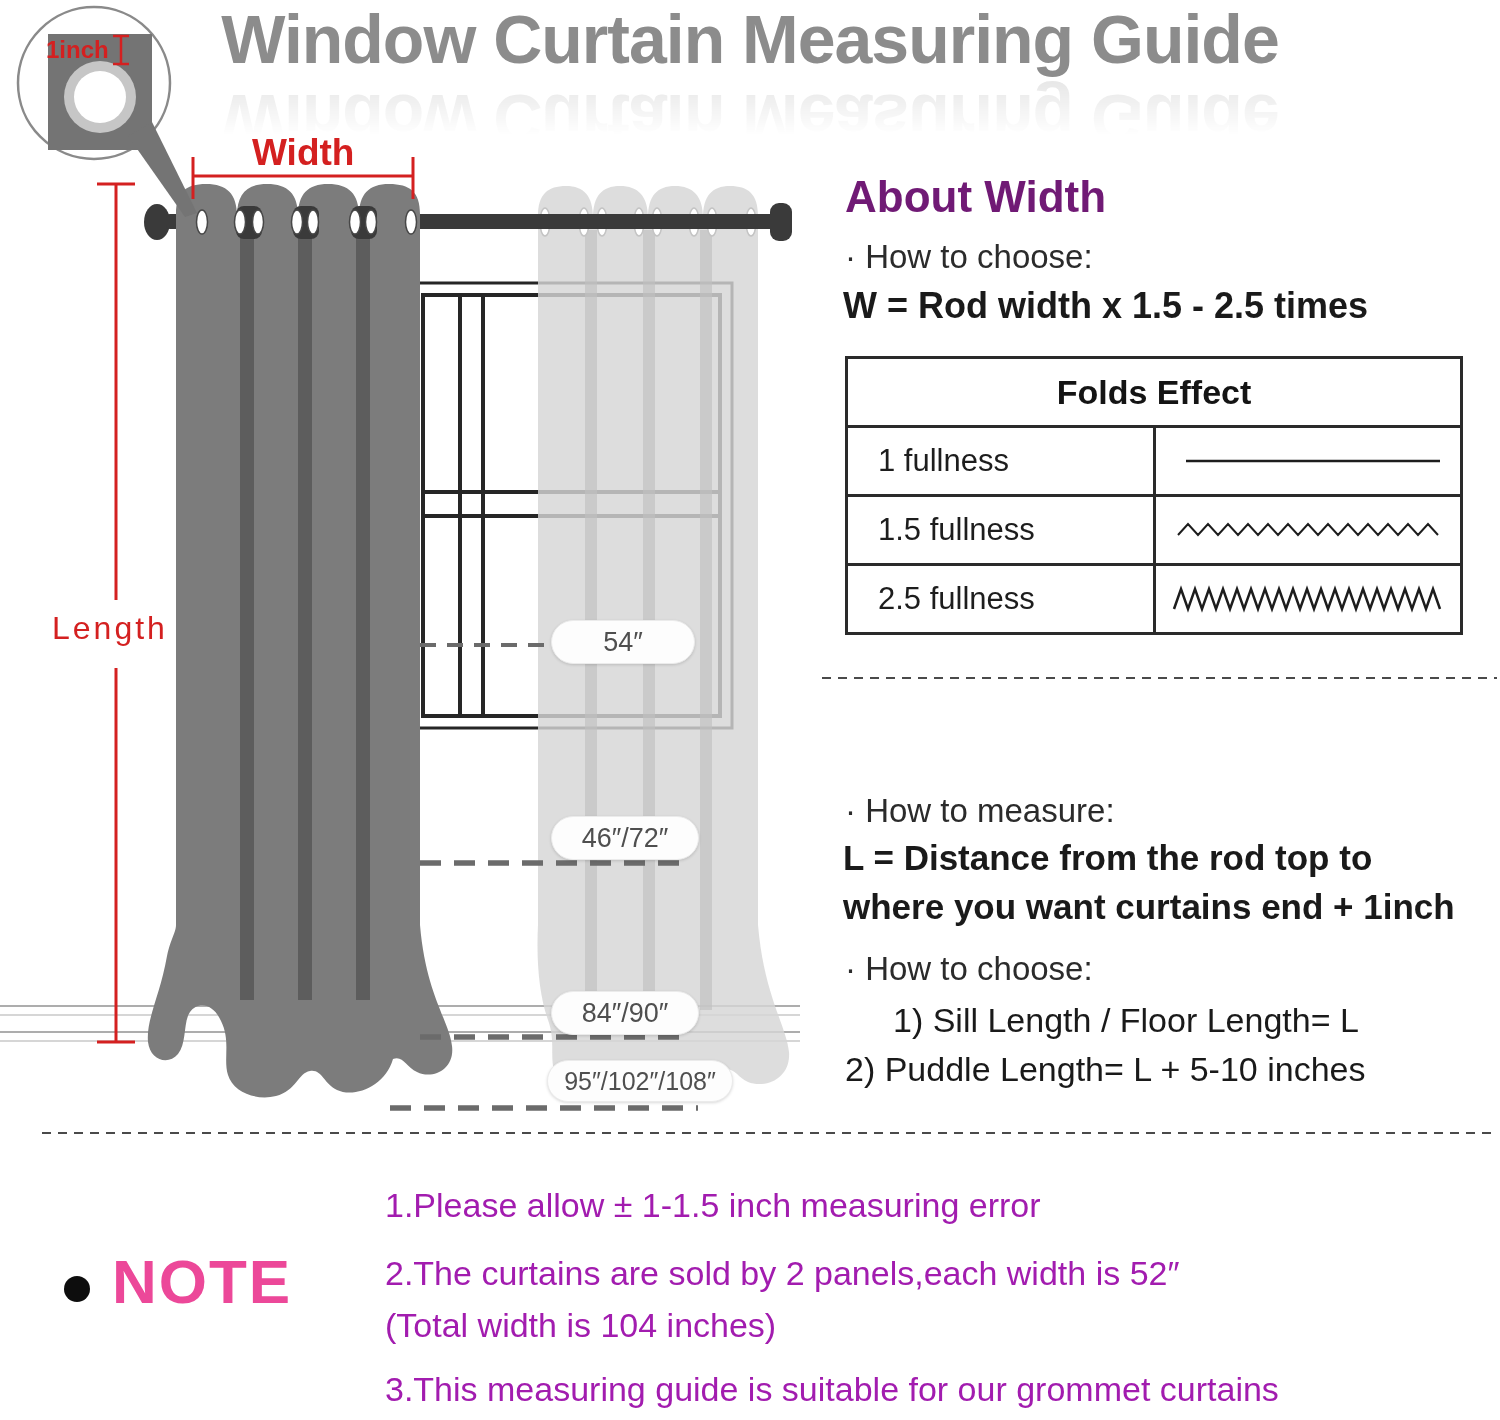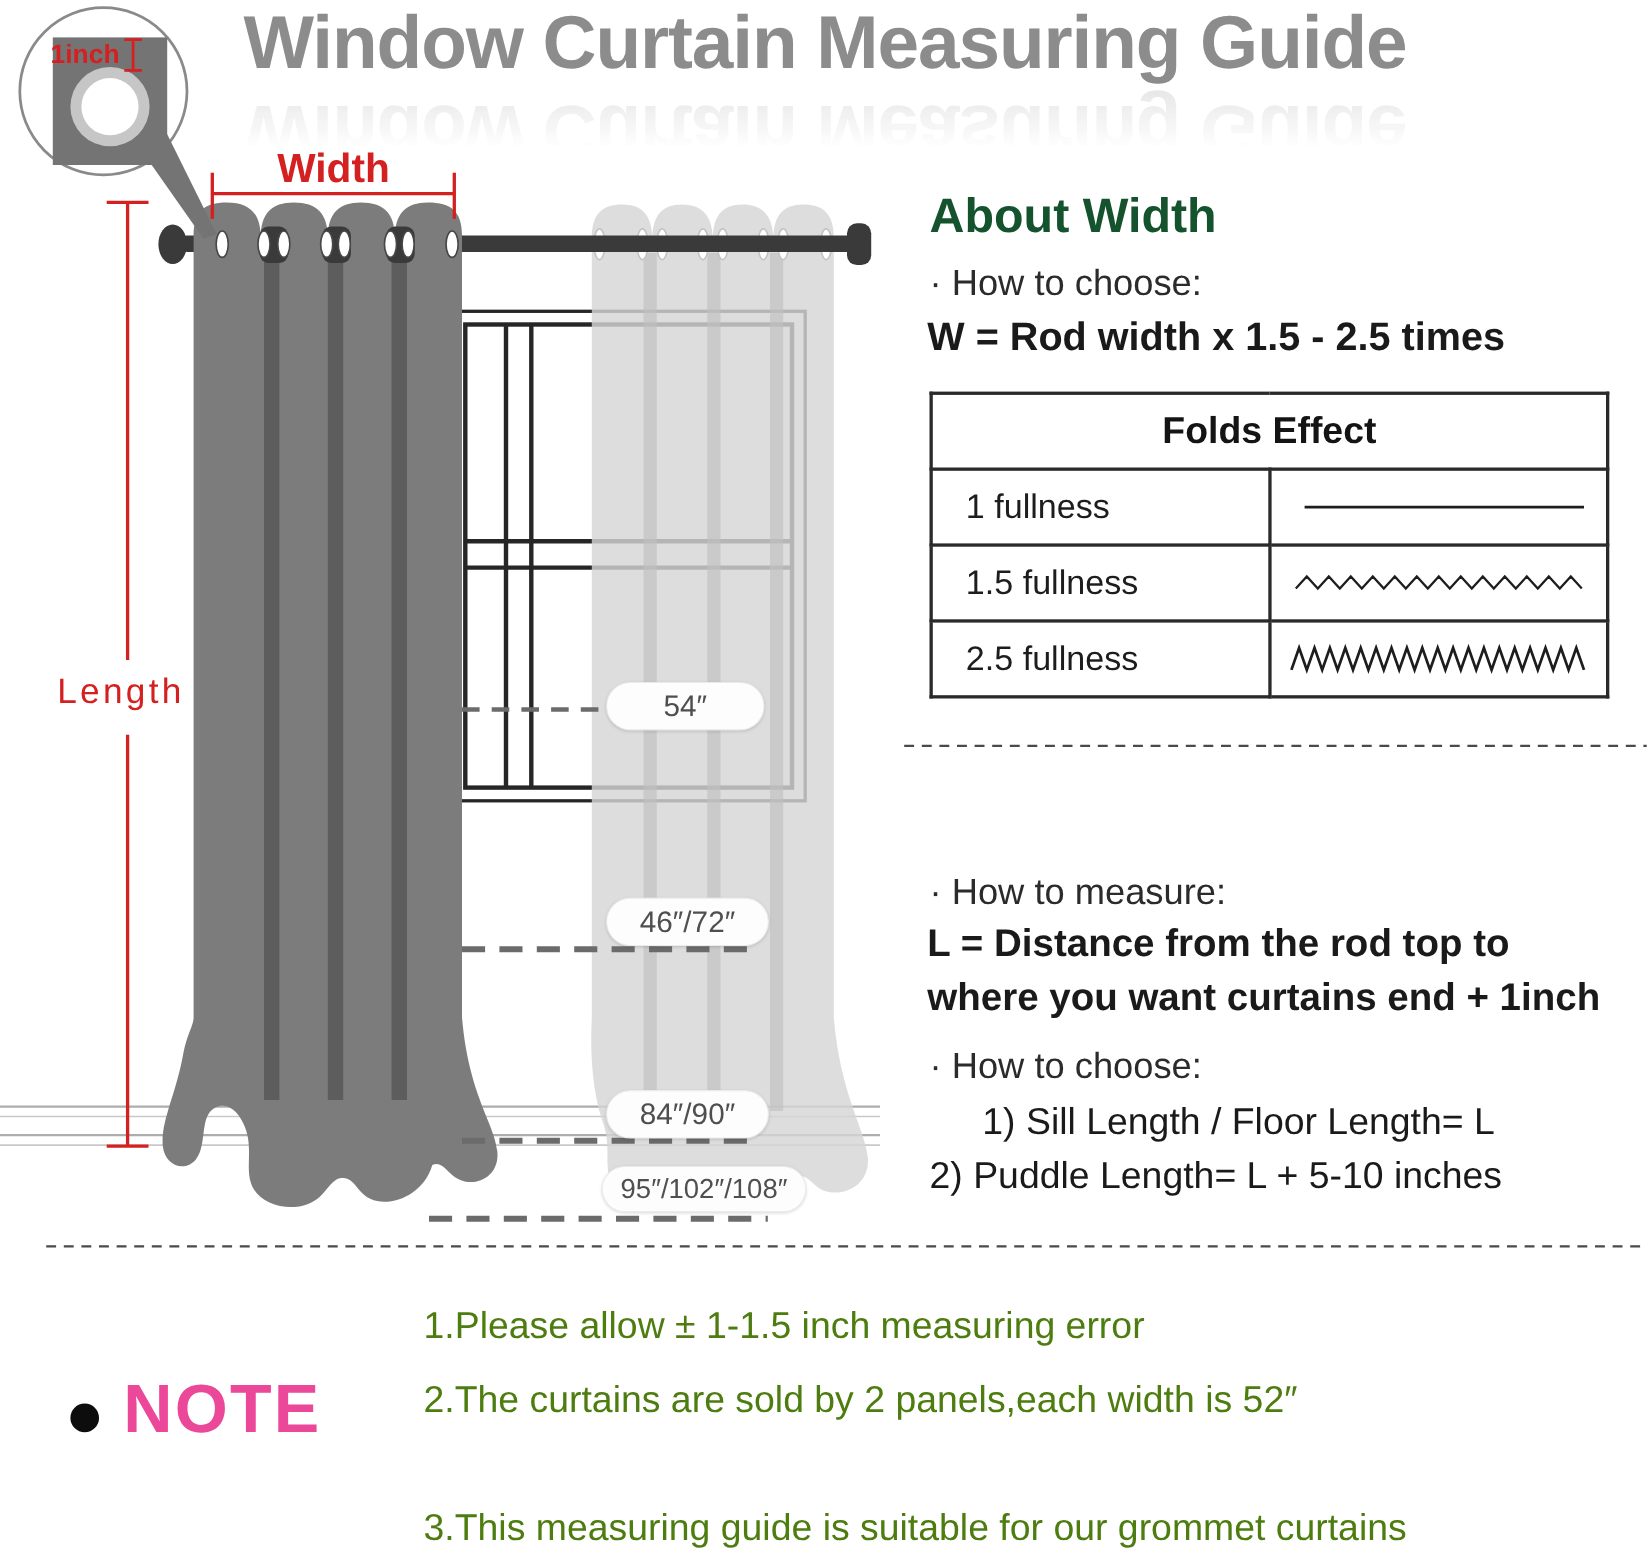--- a/index.html
+++ b/index.html
@@ -25,21 +25,21 @@
   
   .pill{position:absolute;background:#fdfdfd;border:1px solid #ebebeb;border-radius:22px;
         box-shadow:0 1px 3px rgba(0,0,0,.15);color:#4f4f4f;display:flex;align-items:center;justify-content:center;
         font-size:27px;white-space:nowrap;}
   .pill-54{left:551px;top:620px;width:142px;height:42px;}
   .pill-63{left:551px;top:816px;width:146px;height:42px;}
   .pill-84{left:551px;top:991px;width:146px;height:42px;}
   .pill-95{left:547px;top:1060px;width:184px;height:40px;font-size:25px;}
 
   
-  .h2{position:absolute;margin:0;font-size:44px;font-weight:bold;color:#14532d;white-space:nowrap;}
+  .h2{position:absolute;margin:0;font-size:44px;font-weight:bold;color:#701a75;white-space:nowrap;}
   .h-about-width{left:845px;top:172px;}
   .h-about-length{left:845px;top:722px;}
   .t{position:absolute;white-space:nowrap;color:#222;}
   .bullet-line{font-size:33px;color:#2b2b2b;}
   .aw-bullet{left:845px;top:238px;}
   .aw-formula{left:843px;top:285px;font-size:36px;font-weight:600;color:#1a1a1a;}
   .al-measure{left:845px;top:792px;}
   .al-f1{left:843px;top:838px;font-size:35px;font-weight:600;color:#1a1a1a;}
   .al-f2{left:843px;top:887px;font-size:35px;font-weight:600;color:#1a1a1a;}
   .al-choose{left:845px;top:950px;}
@@ -51,21 +51,21 @@
   .folds th,.folds td{border:3px solid #2a2a2a;}
   .folds th{height:64px;font-size:34px;font-weight:600;color:#141414;text-align:center;}
   .folds td{height:64px;}
   .folds td.lbl{width:278px;font-size:31px;color:#1d1d1d;padding-left:30px;}
   .folds td.fx{width:340px;text-align:center;vertical-align:middle;}
   .folds td.fx svg{display:block;margin:0 auto;}
 
   
   .note-dot{position:absolute;left:64px;top:1276px;width:26px;height:26px;border-radius:50%;background:#0d0d0d;}
   .note-label{position:absolute;left:112px;top:1246px;font-size:62px;font-weight:800;letter-spacing:2px;color:#ec4899;}
-  .note-line{position:absolute;left:385px;font-size:34px;color:#4d7c0f;white-space:nowrap;}
+  .note-line{position:absolute;left:385px;font-size:34px;color:#a21caf;white-space:nowrap;}
   .nl1{top:1186px;}
   .nl2{top:1254px;}
   .nl3{top:1306px;}
   .nl4{top:1370px;}
 </style>
 </head>
 <body>
 
 <div id="canvas">
 
@@ -265,15 +265,16 @@
   <div class="t al-f1">L = Distance from the rod top to</div>
   <div class="t al-f2">where you want curtains end + 1inch</div>
   <div class="t bullet-line al-choose">· How to choose:</div>
   <div class="t al-opt1">1) Sill Length / Floor Length= L</div>
   <div class="t al-opt2">2) Puddle Length= L + 5-10 inches</div>
 
   <div class="note-dot"></div>
   <div class="note-label">NOTE</div>
   <div class="note-line nl1">1.Please allow ± 1-1.5 inch measuring error</div>
   <div class="note-line nl2">2.The curtains are sold by 2 panels,each width is 52″</div>
+  <div class="note-line nl3">(Total width is 104 inches)</div>
   <div class="note-line nl4">3.This measuring guide is suitable for our grommet curtains</div>
 
 </div>
 
 </body></html>

